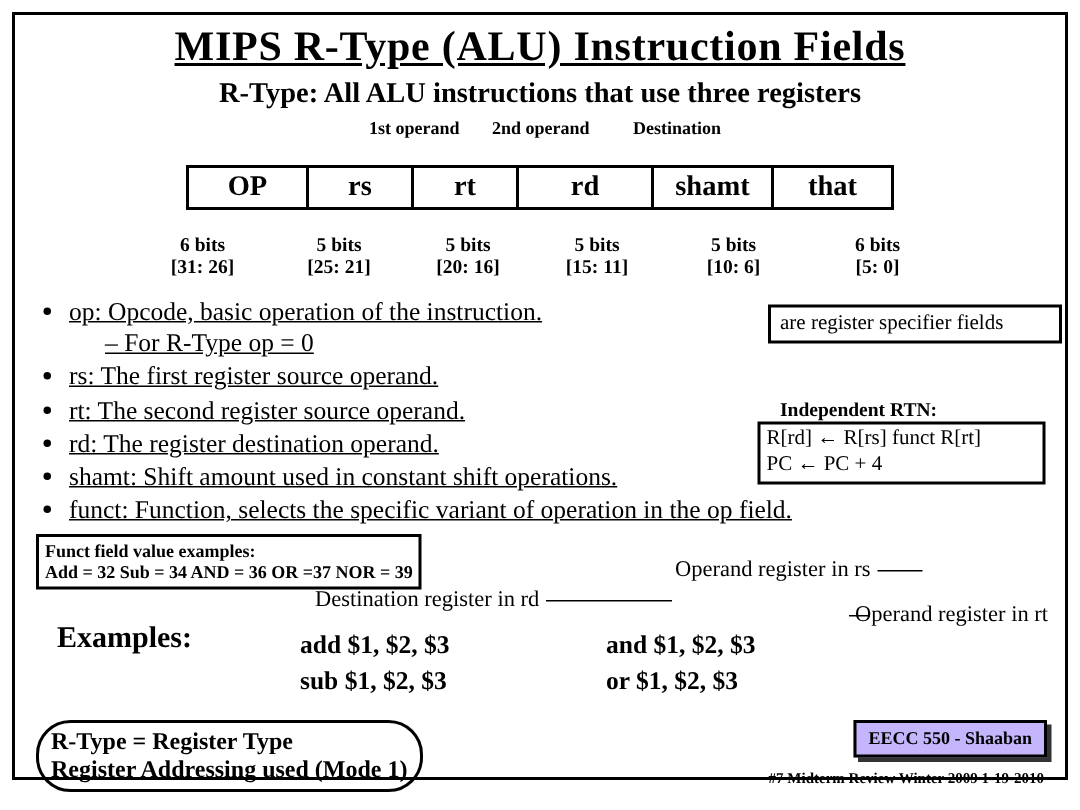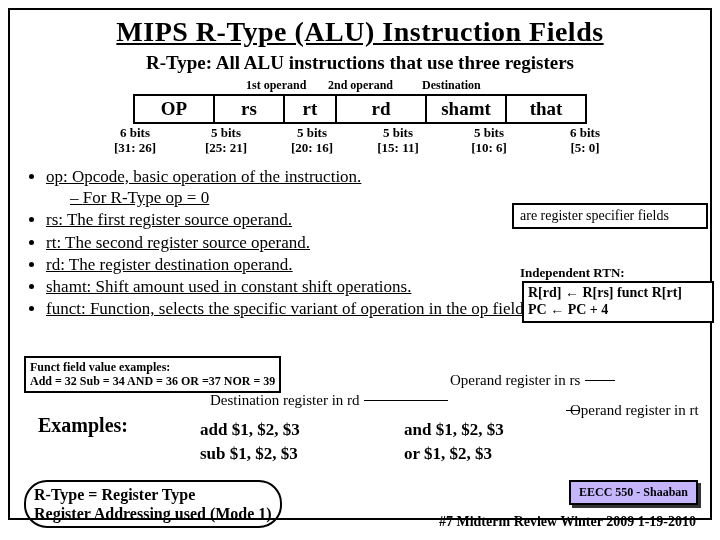--- a/index.html
+++ b/index.html
@@ -2,66 +2,66 @@
 <html><head>
 <meta charset="utf-8">
 <style>
   * { box-sizing: border-box; margin: 0; padding: 0; }
   body { width: 720px; height: 540px; background: #fff; font-family: "Times New Roman", serif; position: relative; }
   .frame { position: absolute; left: 8px; top: 8px; width: 704px; height: 512px; border: 2px solid #000; }
   .title { font-size: 28px; font-weight: bold; text-align: center; text-decoration: underline; margin-top: 6px; letter-spacing: 0.5px; }
   .subtitle { font-size: 19px; font-weight: bold; text-align: center; margin-top: 4px; }
   .header-labels { position: relative; height: 16px; margin-top: 4px; font-size: 12px; font-weight: bold; }
   .header-labels span { position: absolute; }
-  .field-table { border-collapse: collapse; margin: 0 auto; }
+  .field-table { border-collapse: collapse; margin: 16px auto; }
   .field-table td { border: 2px solid #000; text-align: center; font-weight: bold; font-size: 19px; padding: 2px 14px; }
   .bits-row { text-align: center; margin-top: 2px; }
   .bits-row div { display: inline-block; font-size: 13px; font-weight: bold; text-align: center; line-height: 1.15; }
   .bullets { margin: 10px 0 0 36px; font-size: 17px; line-height: 1.25; text-decoration: underline; }
   .bullets li { margin-bottom: 1px; }
   .sub { margin-left: 24px; list-style: none; }
   .sub::before { content: "– "; }
   .box1 { position: absolute; left: 502px; top: 193px; width: 196px; border: 2px solid #000; font-size: 14px; padding: 3px 6px; background: #fff; line-height: 1.15; }
-  .box2 { position: absolute; left: 512px; top: 271px; width: 192px; border: 2px solid #000; font-size: 14px; padding: 2px 4px; background: #fff; font-weight: bold; line-height: 1.2; }
+  .box2 { position: absolute; left: 495px; top: 271px; width: 192px; border: 2px solid #000; font-size: 14px; padding: 2px 4px; background: #fff; font-weight: normal; line-height: 1.2; }
   .indep { position: absolute; left: 510px; top: 255px; font-size: 13px; font-weight: bold; }
   .funct-box { position: absolute; left: 14px; top: 346px; border: 2px solid #000; font-size: 12px; padding: 2px 4px; font-weight: bold; line-height: 1.2; }
   .examples-lbl { position: absolute; left: 28px; top: 404px; font-size: 20px; font-weight: bold; }
   .dest-reg { position: absolute; left: 200px; top: 382px; font-size: 15px; }
   .dest-line { position: absolute; left: 354px; top: 390px; width: 84px; height: 1px; background: #000; }
   .ex-col1 { position: absolute; left: 190px; top: 408px; font-size: 17px; font-weight: bold; line-height: 1.4; }
   .ex-col2 { position: absolute; left: 394px; top: 408px; font-size: 17px; font-weight: bold; line-height: 1.4; }
   .op-rs { position: absolute; left: 440px; top: 362px; font-size: 15px; }
   .op-rs-line { position: absolute; left: 575px; top: 370px; width: 30px; height: 1px; background: #000; }
   .op-rt { position: absolute; left: 560px; top: 392px; font-size: 15px; }
   .op-rt-line { position: absolute; left: 556px; top: 400px; width: 14px; height: 1px; background: #000; }
   .bottom-box { position: absolute; border: 2px solid #000; padding: 3px 8px; font-weight: bold; }
   .rtype-box { left: 14px; top: 470px; font-size: 16px; line-height: 1.2; border-radius: 23px; }
   .eecc-box { right: 12px; top: 470px; font-size: 12px; box-shadow: 3px 3px 0 #333; background: #c4b5fd; }
-  .footer { position: absolute; right: 14px; top: 504px; font-size: 14px; font-weight: bold; }
+  .footer { position: absolute; right: 14px; top: 504px; font-size: 10px; font-weight: bold; }
 </style>
 </head>
 <body>
 
 <div class="frame">
 
   <div class="title">MIPS R-Type (ALU) Instruction Fields</div>
   <div class="subtitle">R-Type:  All ALU instructions that use three registers</div>
 
   <div class="header-labels">
     <span style="left:236px">1st operand</span>
     <span style="left:318px">2nd operand</span>
     <span style="left:412px">Destination</span>
   </div>
 
   <table class="field-table">
     <tbody>
         <tr>
       <td style="width:80px">OP</td>
       <td style="width:70px">rs</td>
-      <td style="width:52px">rt</td>
+      <td style="width:70px">rt</td>
       <td style="width:90px">rd</td>
       <td style="width:80px">shamt</td>
       <td style="width:80px">that</td>
     </tr>
   </tbody>
     </table>
 
   <div class="bits-row">
     <div style="width:92px"><span>6 bits</span><br><span>[31: 26]</span></div>
     <div style="width:82px"><span>5 bits</span><br><span>[25: 21]</span></div>

